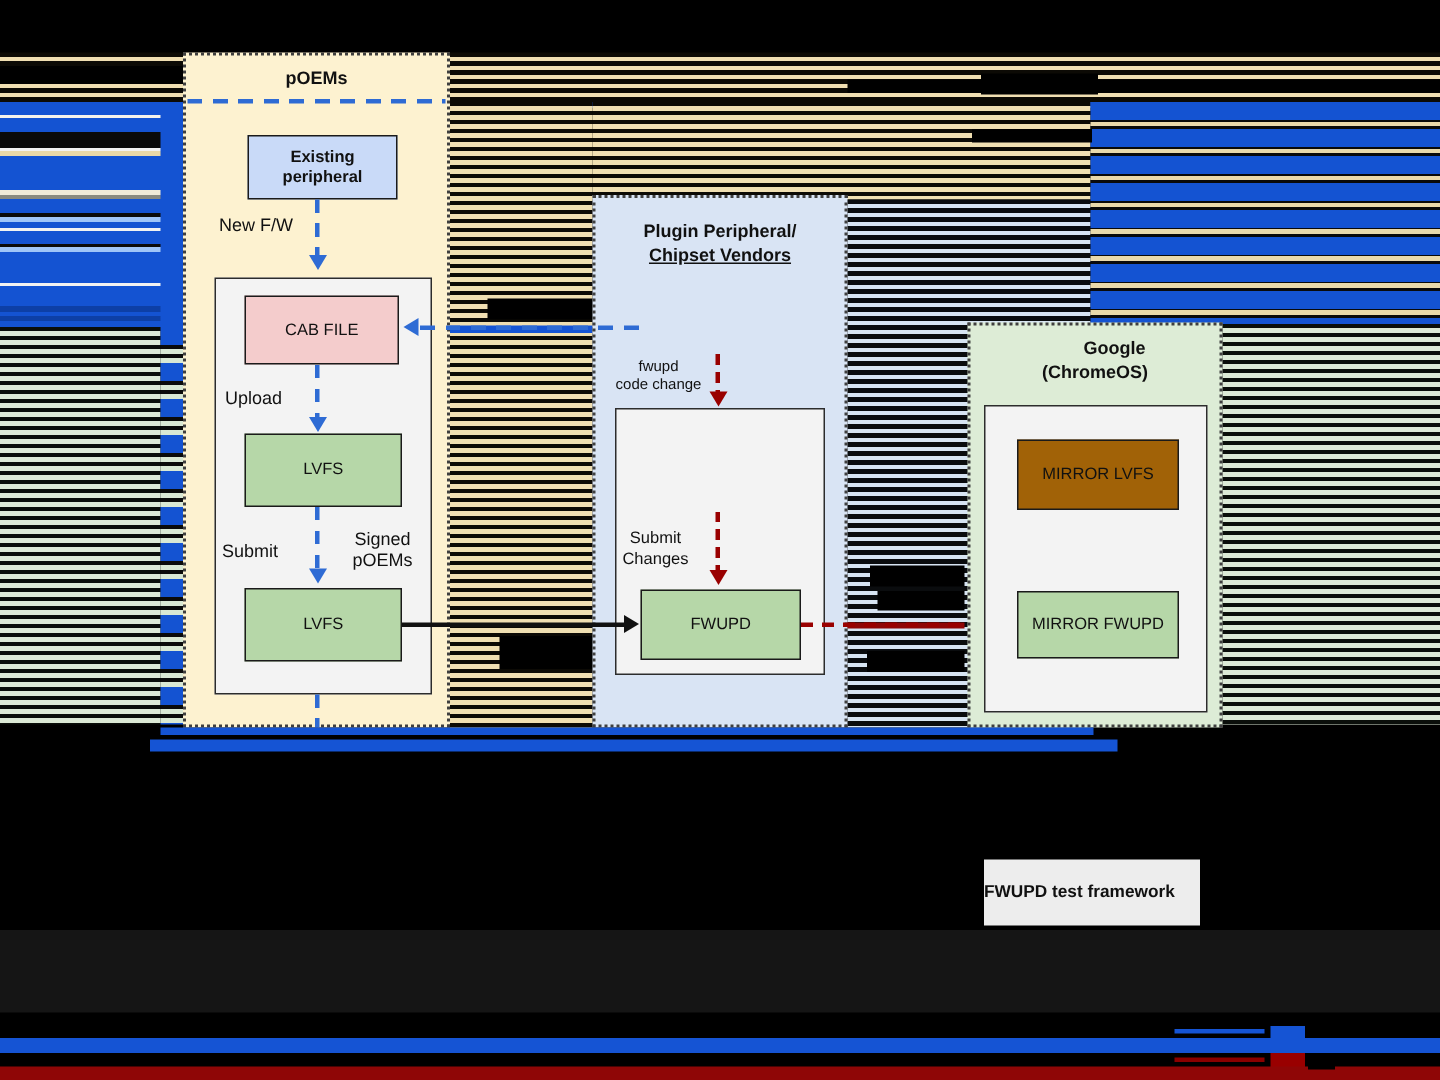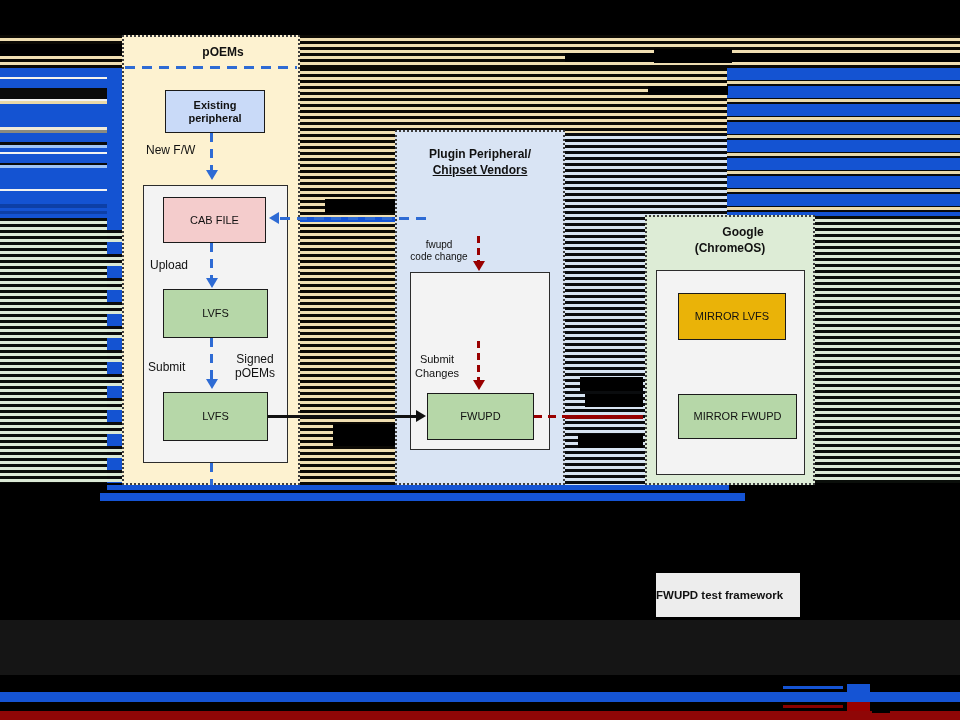--- a/index.html
+++ b/index.html
@@ -60,21 +60,21 @@
   <div class="abs black" style="left:654px;top:49px;width:78px;height:14px;"></div>
   <div class="abs black" style="left:648px;top:86px;width:80px;height:9px;"></div>
   <div class="abs black" style="left:325px;top:199px;width:72px;height:14px;"></div>
   <div class="abs black" style="left:333px;top:424px;width:70px;height:22px;"></div>
   <div class="abs black" style="left:580px;top:377px;width:63px;height:14px;"></div>
   <div class="abs black" style="left:585px;top:394px;width:58px;height:13px;"></div>
   <div class="abs black" style="left:578px;top:434px;width:65px;height:14px;"></div>
   <div class="abs blue" style="left:300px;top:217px;width:95px;height:5px;"></div>
 
   <div class="abs panel" style="left:122px;top:35px;width:178px;height:450px;background:#fdf2d0;"></div>
-  <div class="abs panel-title" style="left:122px;top:44px;width:178px;margin-left:12px;">pOEMs</div>
+  <div class="abs panel-title" style="left:122px;top:44px;width:178px;">pOEMs</div>
   <div class="abs hdash-blue" style="left:125px;top:66px;width:172px;"></div>
 
   <div class="abs node" style="left:165px;top:90px;width:100px;height:43px;background:#c9daf8;">
     <span style="display:inline-block;max-width:72px;font-weight:bold;">Existing peripheral</span>
   </div>
 
   <div class="abs vdash-blue" style="left:210px;top:133px;height:40px;"></div>
   <div class="abs tri tri-down-blue" style="left:206px;top:170px;"></div>
   <div class="abs lbl" style="left:146px;top:143px;">New F/W</div>
 
@@ -133,24 +133,24 @@
   <div class="abs tri tri-right-black" style="left:416px;top:410px;"></div>
 
   <div class="abs darkred" style="left:565px;top:415px;width:78px;height:4px;"></div>
   <div class="abs hdash-red" style="left:534px;top:415px;width:130px;"></div>
   <div class="abs tri tri-right-red" style="left:663px;top:410px;"></div>
 
   <div class="abs panel" style="left:645px;top:215px;width:170px;height:270px;background:#ddecd6;"></div>
   <div class="abs panel-title" style="left:645px;top:224px;width:170px;padding-left:13px;">Google</div>
   <div class="abs panel-title" style="left:645px;top:240px;width:170px;">(ChromeOS)</div>
   <div class="abs gray-box" style="left:656px;top:270px;width:149px;height:205px;"></div>
-  <div class="abs node" style="left:678px;top:293px;width:108px;height:47px;background:#eab308;">
+  <div class="abs node" style="left:678px;top:293px;width:108px;height:47px;background:#a16207;">
     <span>MIRROR LVFS</span>
   </div>
-  <div class="abs node" style="left:678px;top:394px;width:119px;height:45px;background:#b6d7a8;">
+  <div class="abs node" style="left:678px;top:394px;width:108px;height:45px;background:#b6d7a8;">
     <span>MIRROR FWUPD</span>
   </div>
 
   <div class="abs blue" style="left:107px;top:485px;width:622px;height:5px;"></div>
   <div class="abs blue" style="left:100px;top:493px;width:645px;height:8px;"></div>
   <div class="abs" style="left:0;top:620px;width:960px;height:55px;background:#151515;"></div>
 
   <div class="abs" style="left:656px;top:573px;width:144px;height:44px;background:#ededed;display:flex;align-items:center;justify-content:flex-start;">
     <span style="font-weight:bold;font-size:11.5px;color:#111;">FWUPD test framework</span>
   </div>

